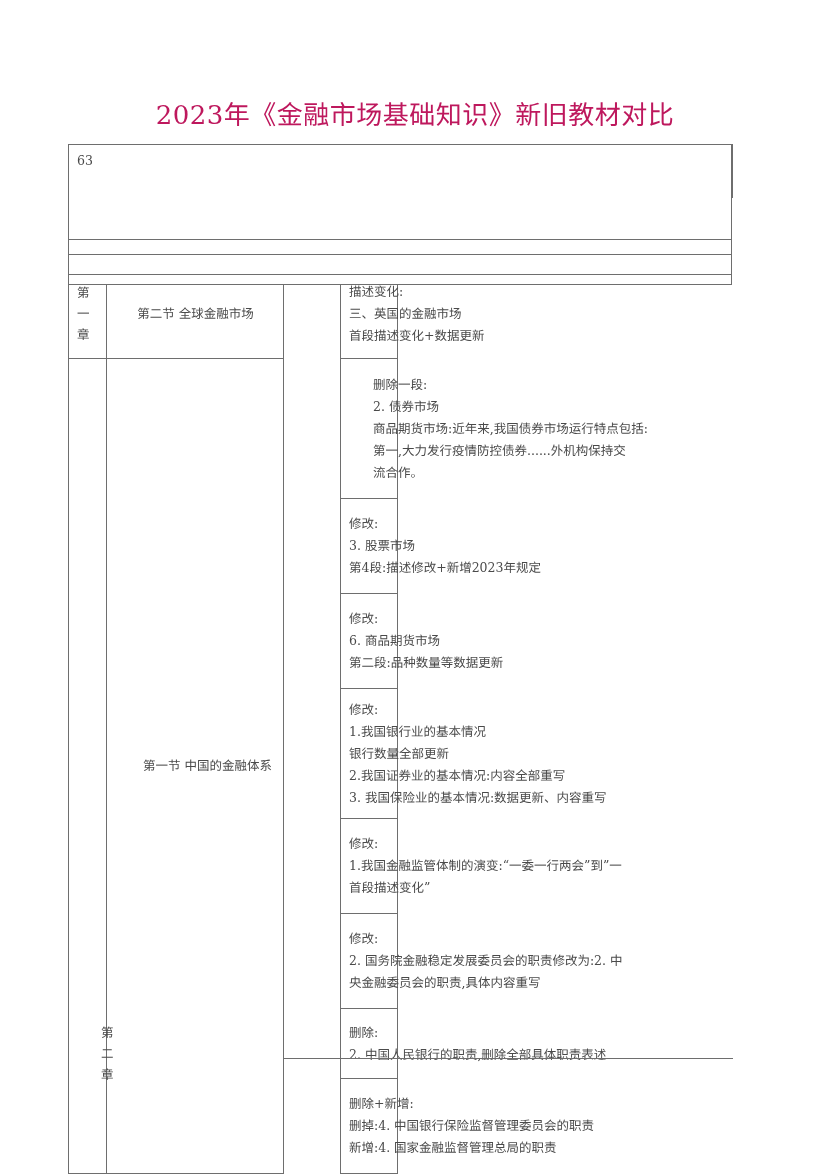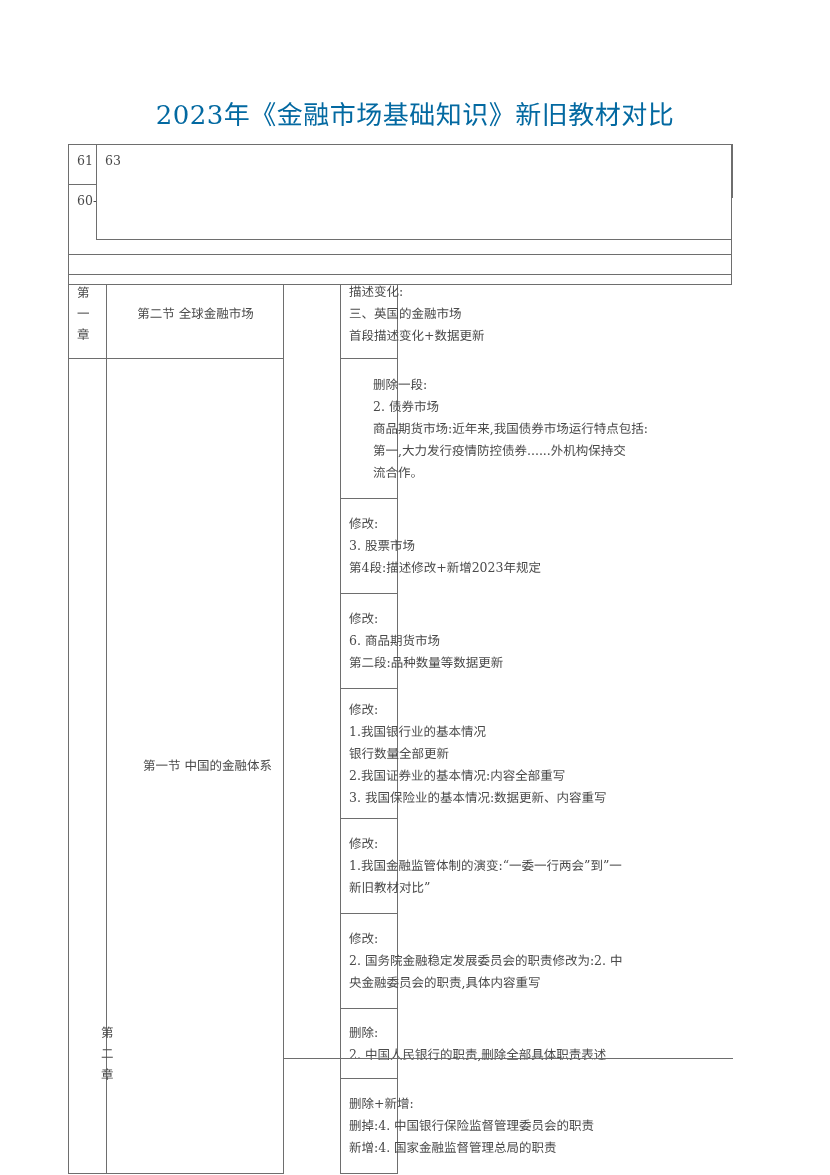--- a/index.html
+++ b/index.html
@@ -27,21 +27,21 @@
   .doc-title {
     position: absolute;
     left: 0;
     right: 0;
     top: 81px;
     text-align: center;
     font-size: 26px;
     line-height: 34px;
     font-weight: 400;
     letter-spacing: 0.5px;
-    color: #0369a1;
+    color: #be185d;
     font-family: "DejaVu Serif", "Liberation Serif", serif;
   }
 
   .table-wrap {
     position: absolute;
     left: 68px;
     top: 144px;
     width: 664px;
   }
 
@@ -113,21 +113,21 @@
   tr.r-h1 td { height: 42px; }
   tr.r-h2 td { height: 60px; }
   tr.r1 td { height: 79px; }
   tr.r2 td { height: 129px; padding-left: 32px; }
   tr.r3 td { height: 84px; }
   tr.r4 td { height: 84px; }
   tr.r5 td { height: 119px; }
   tr.r6 td { height: 84px; }
   tr.r7 td { height: 84px; }
   tr.r8 td { height: 59px; margin-top: 40px; }
-  tr.r9 td { height: 84px; margin-left: 28px; }
+  tr.r9 td { height: 84px; }
 
   
   .clip-row {
     position: absolute;
     left: 215px;
     top: 914px;
     width: 450px;
     height: 6px;
     border-left: 1px solid #6e6e6e;
     border-top: 1px solid #6e6e6e;
@@ -229,21 +229,21 @@
             <span class="ln">3. 我国保险业的基本情况:数据更新、内容重写</span>
           </td>
         </tr>
 
         <tr class="r6">
           <td class="page">59</td>
           <td class="page">60</td>
           <td class="change">
             <span class="ln">修改:</span>
             <span class="ln">1.我国金融监管体制的演变:“一委一行两会”到”一</span>
-            <span class="ln">新旧教材对比”</span>
+            <span class="ln">首段描述变化”</span>
           </td>
         </tr>
 
         <tr class="r7">
           <td class="page">60</td>
           <td class="page">61</td>
           <td class="change">
             <span class="ln">修改:</span>
             <span class="ln">2. 国务院金融稳定发展委员会的职责修改为:2. 中</span>
             <span class="ln">央金融委员会的职责,具体内容重写</span>

